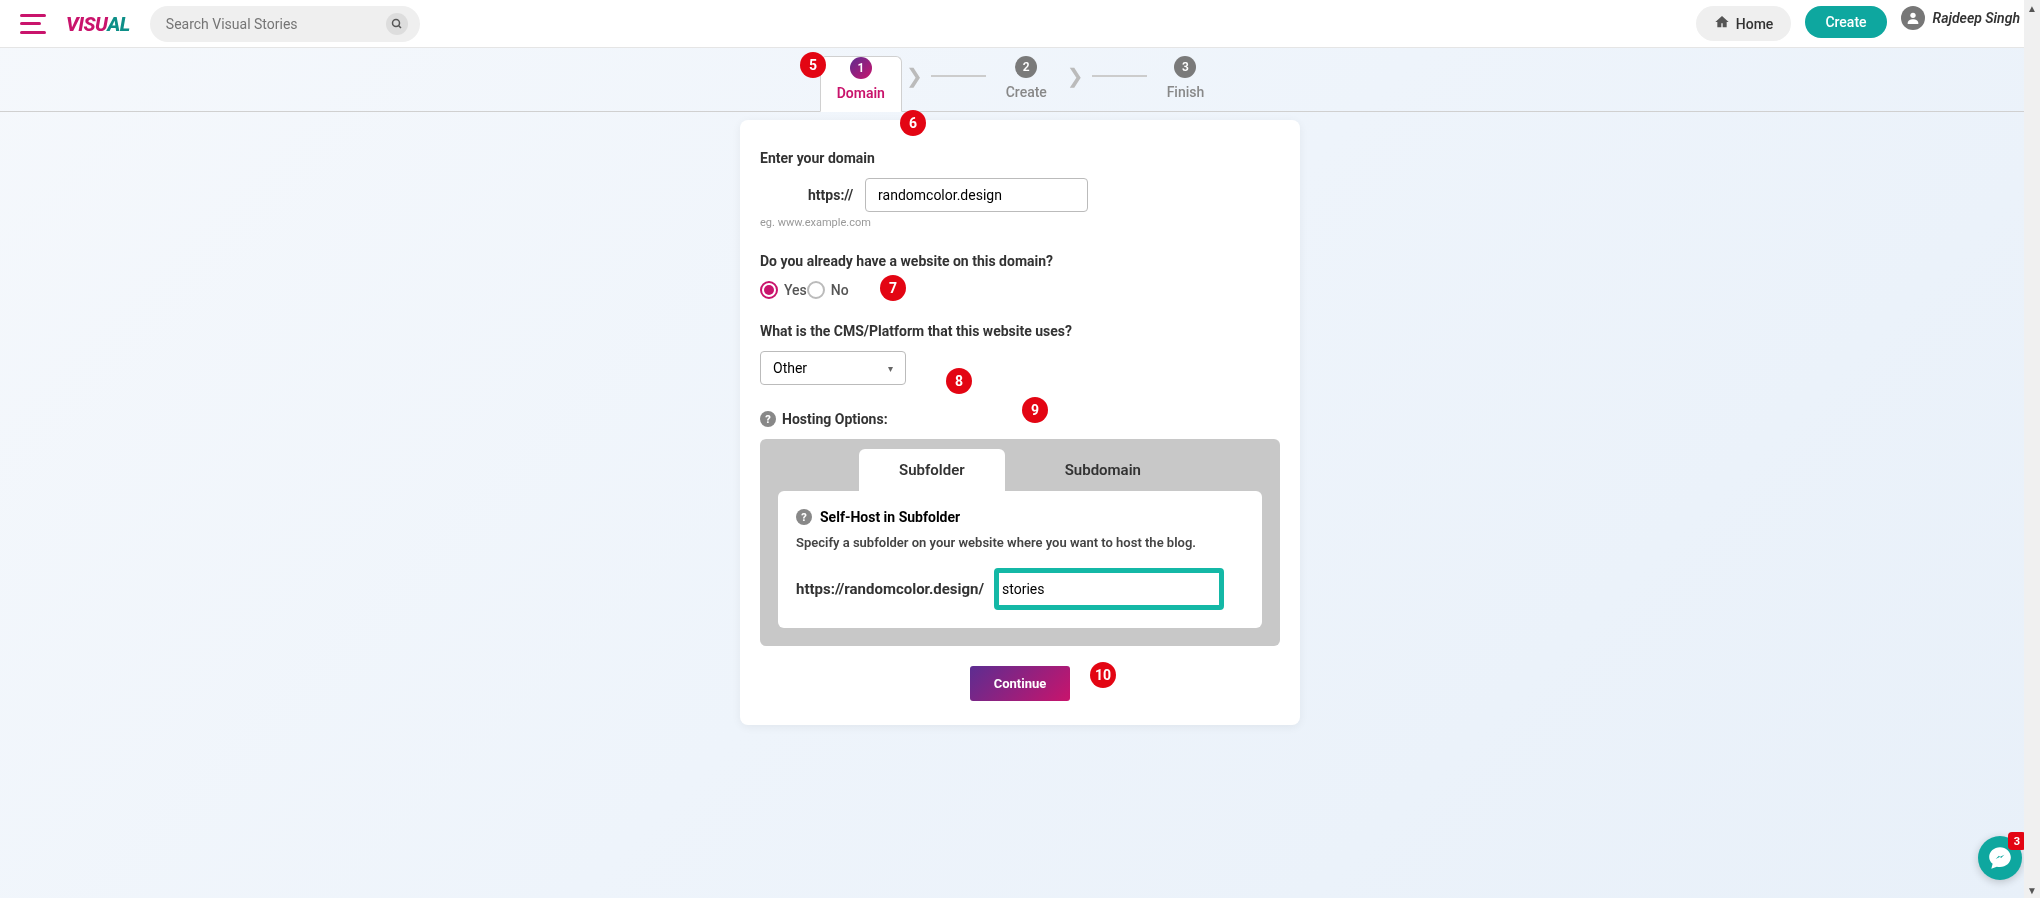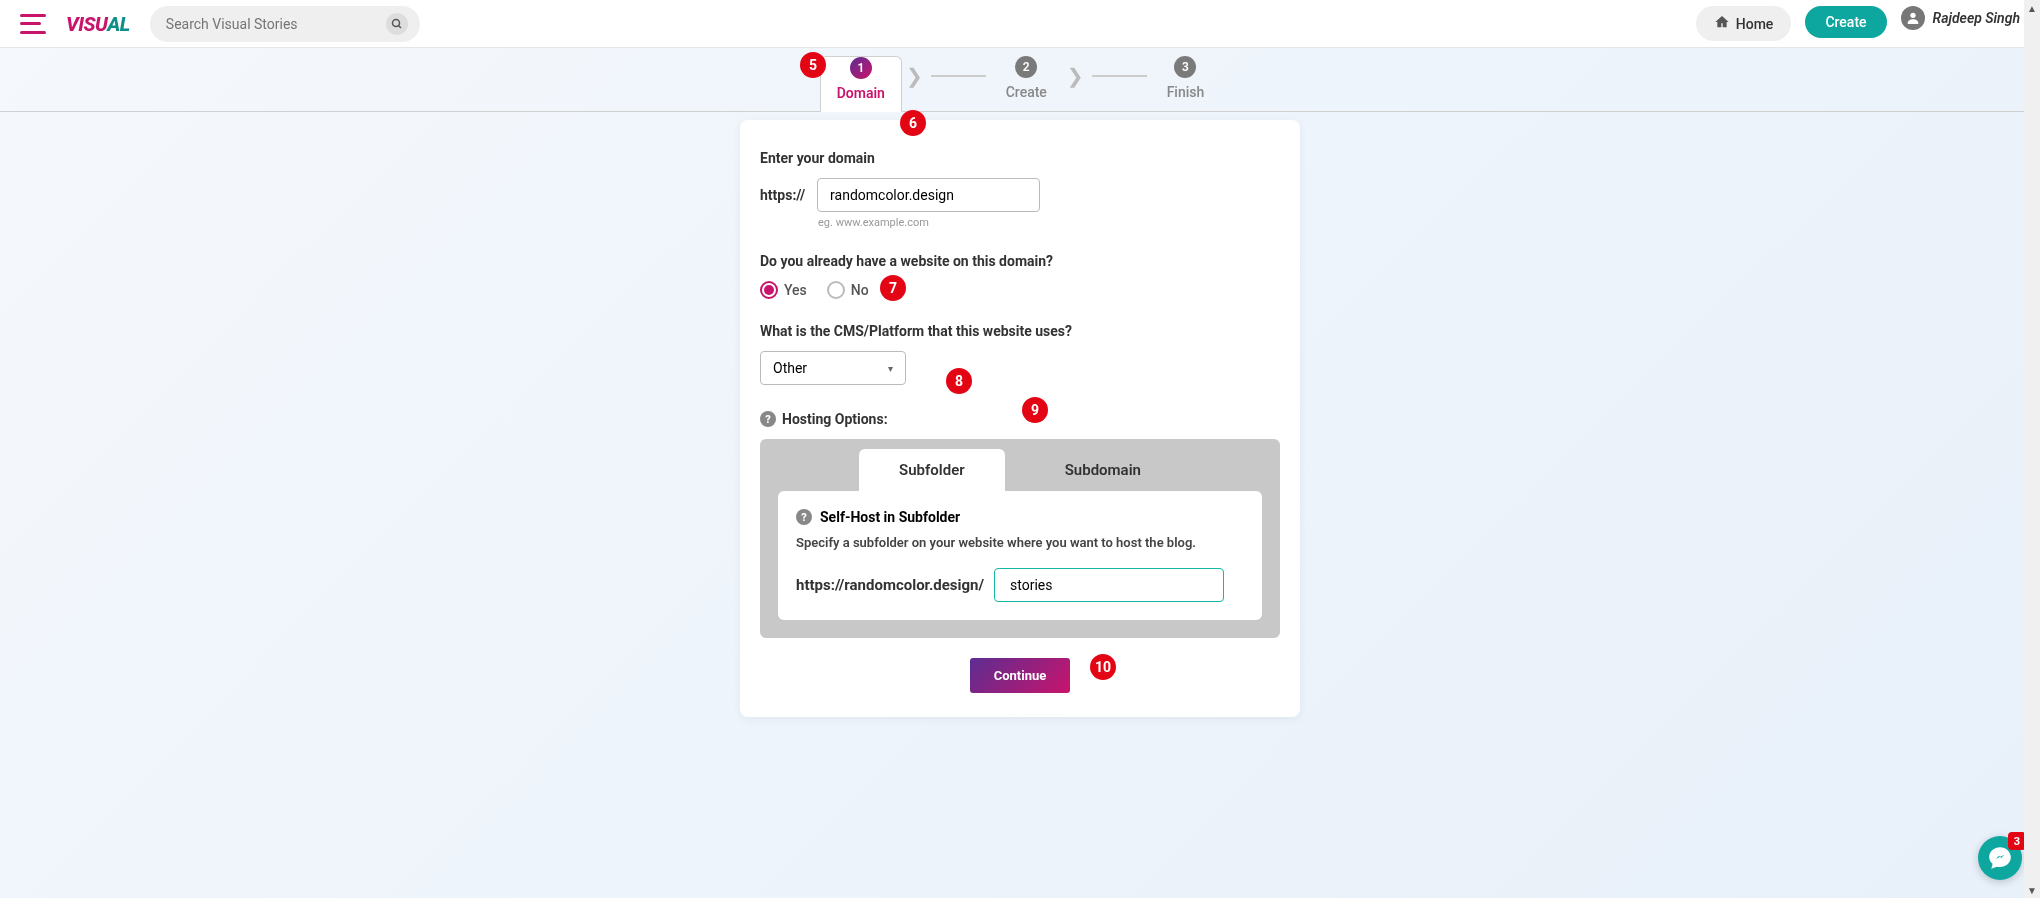--- a/index.html
+++ b/index.html
@@ -226,40 +226,39 @@
 
     .domain-input-row {
       display: flex;
       align-items: center;
       gap: 12px;
     }
     .domain-prefix {
       font-size: 14px;
       font-weight: 700;
       color: #333;
+      margin-left: 48px;
     }
     .text-input {
       border: 1px solid #bbb;
       border-radius: 4px;
       padding: 8px 12px;
       font-size: 14px;
       width: 223px;
     }
 
     .hint-text {
       font-size: 11px;
       color: #999;
-      margin-left: 58px;
       margin-top: 4px;
       margin-bottom: 24px;
     }
 
     .radio-row {
       display: flex;
-      gap: 20px;
       align-items: center;
       margin-bottom: 24px;
     }
     .radio-option {
       display: flex;
       align-items: center;
       gap: 6px;
       cursor: pointer;
     }
     .radio-circle {
@@ -368,23 +367,23 @@
       display: flex;
       align-items: center;
       gap: 10px;
     }
     .subfolder-prefix {
       font-size: 15px;
       font-weight: 700;
       color: #333;
     }
     .subfolder-input {
-      border: 1px solid #14b8a6;
+      border: 5px solid #14b8a6;
       border-radius: 4px;
-      padding: 8px 15px;
+      padding: 8px 3px;
       font-size: 14px;
       width: 230px;
     }
 
     .continue-container {
       display: flex;
       justify-content: center;
       padding-top: 20px;
     }
     .continue-btn {

